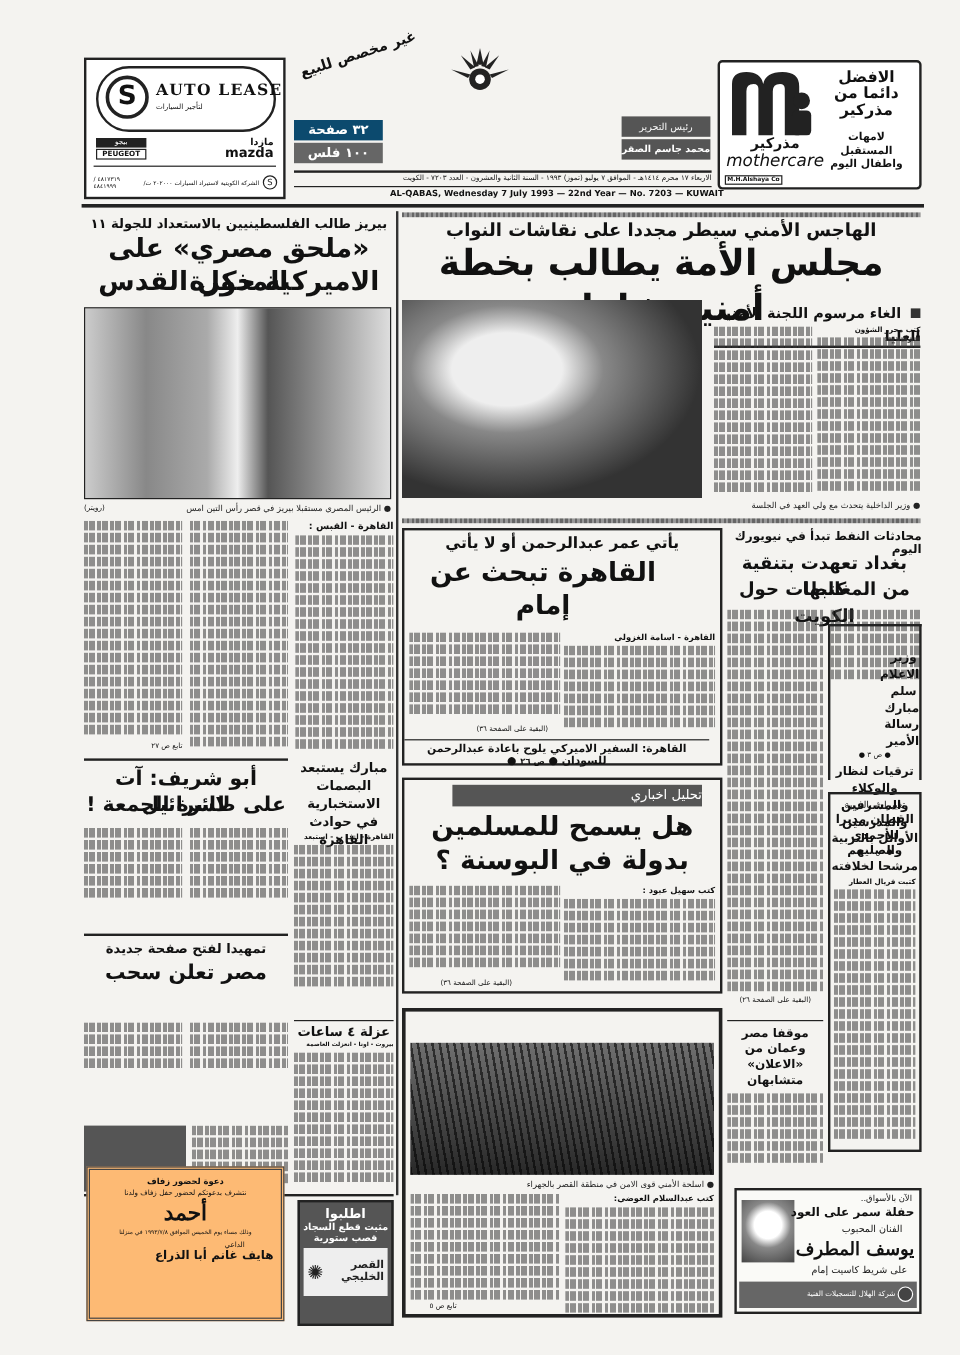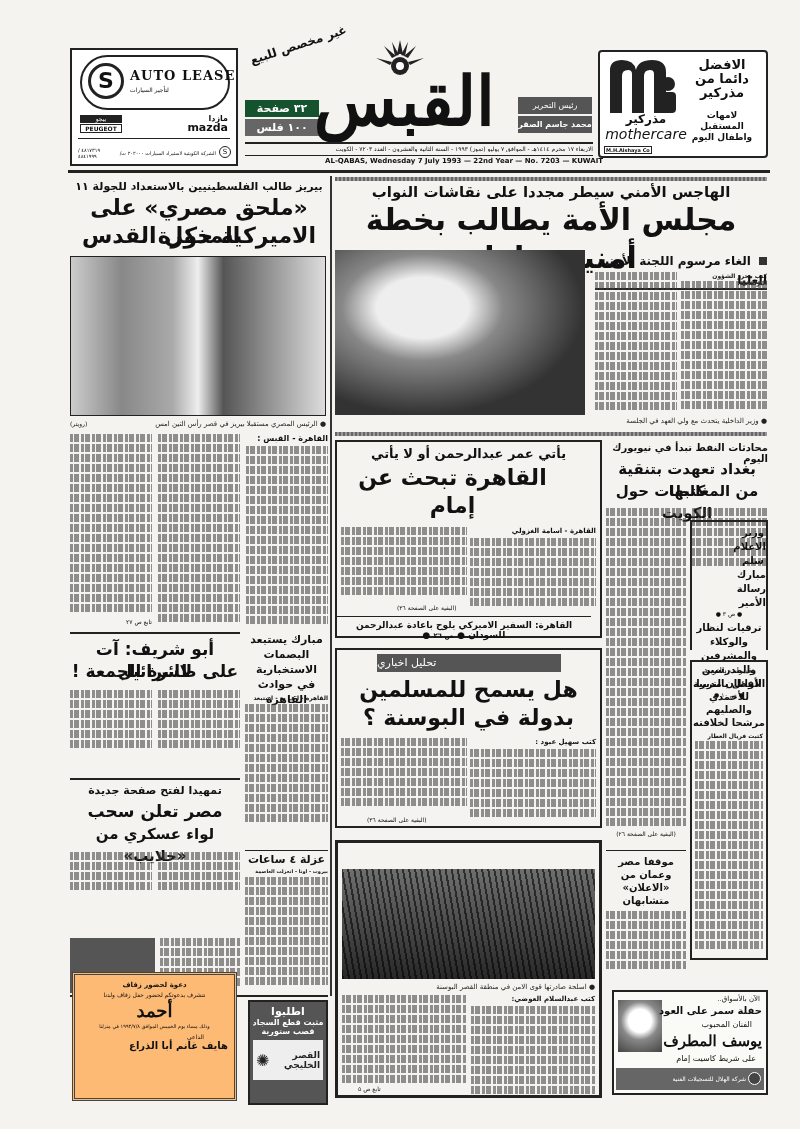--- a/index.html
+++ b/index.html
@@ -38,40 +38,39 @@
     </div>
     <div class="abs rule" style="left:6px;top:88px;width:152px;height:1px;"></div>
     <div class="abs" style="left:6px;top:97px;font-size:5px;width:34px;line-height:6px;">٤٨١٧٣١٩ / ٤٨٤١٩٩٩</div>
     <div class="abs rtl" style="right:20px;top:100px;font-size:5px;">الشركة الكويتية لاستيراد السيارات ٢٠٢٠٠٠ ت/</div>
     <div class="abs" style="right:5px;top:96px;width:12px;height:12px;border:1px solid #222;border-radius:50%;font-size:7px;text-align:center;line-height:11px;">S</div>
   </div>
 
   <div class="abs" style="left:248px;top:38px;font-size:12px;font-weight:bold;transform:rotate(-18deg);direction:rtl;">غير مخصص للبيع</div>
 
   <div class="abs" style="left:245px;top:100px;width:74px;height:36px;">
-    <div class="shade rtl ctr" style="height:17px;font-size:11px;font-weight:bold;line-height:17px;background:#14532d;">٣٢ صفحة</div>
+    <div class="shade rtl ctr" style="height:17px;font-size:11px;font-weight:bold;line-height:17px;background:#0c4a6e;">٣٢ صفحة</div>
     <div class="shade rtl ctr" style="height:17px;font-size:11px;font-weight:bold;line-height:17px;margin-top:2px;background:#666;">١٠٠ فلس</div>
   </div>
 
   <div class="abs" style="left:372px;top:38px;width:56px;height:40px;">
     <svg width="56" height="40" viewBox="0 0 56 40">
       <g fill="#222">
         <circle cx="28" cy="28" r="9"></circle>
         <path d="M28 2 L31 16 L25 16Z"></path>
           <path d="M12 8 L24 18 L20 20Z"></path>
           <path d="M44 8 L32 18 L36 20Z"></path>
         <path d="M4 20 L20 24 L18 27Z"></path>
           <path d="M52 20 L36 24 L38 27Z"></path>
         <path d="M20 4 L27 17 L23 18Z"></path>
           <path d="M36 4 L29 17 L33 18Z"></path>
       </g>
       <circle cx="28" cy="28" r="4" fill="#fff"></circle>
     </svg>
   </div>
-  <div class="abs" style="left:325px;top:64px;width:170px;height:76px;font-size:68px;font-weight:bold;line-height:74px;text-align:center;direction:rtl;font-family:'DejaVu Serif',serif;letter-spacing:-2px;">القبس</div>
 
   <div class="abs" style="left:518px;top:97px;width:74px;height:36px;">
     <div class="shade rtl ctr" style="height:17px;font-size:8px;line-height:17px;background:#555;">رئيس التحرير</div>
     <div class="shade rtl ctr" style="height:17px;font-size:8px;font-weight:bold;line-height:17px;margin-top:2px;background:#555;">محمد جاسم الصقر</div>
   </div>
 
   <div class="abs rule" style="left:245px;top:142px;width:348px;height:2px;"></div>
   <div class="abs rtl" style="left:245px;top:145px;width:348px;font-size:6px;white-space:nowrap;overflow:hidden;">الاربعاء ١٧ محرم ١٤١٤هـ - الموافق ٧ يوليو (تموز) ١٩٩٣ - السنة الثانية والعشرون - العدد ٧٢٠٣ - الكويت</div>
   <div class="abs rule" style="left:245px;top:155px;width:348px;height:1px;"></div>
   <div class="abs" style="left:325px;top:157px;font-size:7px;font-weight:bold;white-space:nowrap;">AL-QABAS, Wednesday 7 July 1993 — 22nd Year — No. 7203 — KUWAIT</div>
@@ -257,21 +256,20 @@
       <span class="ln"></span>
       <span class="ln"></span>
       <span class="ln"></span>
       <span class="ln"></span>
     </div>
 </div>
 
 <div class="abs" style="left:70px;top:778px;width:170px;height:120px;border-top:2px solid #222;">
   <div class="abs hl" style="left:0;top:4px;width:170px;font-size:11px;">تمهيدا لفتح صفحة جديدة</div>
   <div class="abs hl" style="left:0;top:20px;width:170px;font-size:17px;line-height:22px;">مصر تعلن سحب</div>
-  <div class="abs hl" style="left:0;top:43px;width:170px;font-size:15px;line-height:22px;">لواء عسكري من «حلايب»</div>
   <div class="abs body-txt" style="right:0;top:72px;width:82px;height:46px;">
       <span class="ln"></span>
       <span class="ln"></span>
       <span class="ln"></span>
       <span class="ln"></span>
     </div>
   <div class="abs body-txt" style="left:0;top:72px;width:82px;height:46px;">
       <span class="ln"></span>
       <span class="ln"></span>
       <span class="ln"></span>
@@ -401,21 +399,21 @@
       <span class="ln"></span>
       <span class="ln"></span>
       <span class="ln"></span>
       <span class="ln"></span>
       <span class="ln"></span>
     </div>
   <div class="abs rtl" style="left:0;top:390px;width:80px;font-size:6px;text-align:center;">(البقية على الصفحة ٢٦)</div>
 </div>
 
 <div class="abs" style="left:690px;top:520px;width:78px;height:130px;border:2px solid #222;border-bottom:none;">
-  <div class="hl" style="font-size:10px;line-height:14px;margin-top:4px;padding-left:48px;">وزير الاعلام سلم مبارك رسالة الأمير</div>
+  <div class="hl" style="font-size:10px;line-height:14px;margin-top:20px;padding-left:48px;">وزير الاعلام سلم مبارك رسالة الأمير</div>
   <div class="rtl ctr" style="font-size:6px;"><span>● </span><span>ص ٣</span><span> ●</span></div>
   <div class="hl" style="font-size:10px;line-height:14px;margin-top:4px;">ترقيات لنظار والوكلاء والمشرفين والمدرسين الأوائل بالتربية</div>
   <div class="rtl ctr" style="font-size:6px;"><span>● </span><span>ص ١٠</span><span> ●</span></div>
 </div>
 
 <div class="abs" style="left:690px;top:660px;width:78px;height:300px;border:2px solid #222;">
   <div class="rtl ctr" style="font-size:8px;margin-top:4px;">تغييرات بالتربية</div>
   <div class="hl" style="font-size:10px;line-height:13px;margin-top:2px;">القطان مديرا للأحمدي والصليهم مرشحا لخلافته</div>
   <div class="rtl" style="font-size:6px;font-weight:bold;margin:3px 3px 0;">كتبت فريال العطار</div>
   <div class="body-txt" style="margin:2px 3px;height:210px;">
@@ -449,21 +447,21 @@
       <span class="ln"></span>
       <span class="ln"></span>
       <span class="ln"></span>
       <span class="ln"></span>
       <span class="ln"></span>
       <span class="ln"></span>
     </div>
 </div>
 
 <div class="abs box" style="left:335px;top:648px;width:267px;height:180px;">
-  <div class="abs" style="left:40px;top:4px;width:184px;height:18px;background:#555;color:#fff;font-size:11px;text-align:left;line-height:18px;direction:rtl;">تحليل اخباري</div>
+  <div class="abs" style="left:40px;top:4px;width:208px;height:18px;background:#555;color:#fff;font-size:11px;text-align:right;line-height:18px;direction:rtl;">تحليل اخباري</div>
   <div class="abs hl" style="left:0;top:26px;width:263px;font-size:22px;line-height:28px;">هل يسمح للمسلمين</div>
   <div class="abs hl" style="left:0;top:54px;width:263px;font-size:22px;line-height:28px;">بدولة في البوسنة ؟</div>
   <div class="abs rtl" style="right:4px;top:88px;font-size:7px;font-weight:bold;">كتب سهيل عبود :</div>
   <div class="abs body-txt" style="right:4px;top:99px;width:126px;height:74px;">
       <span class="ln"></span>
       <span class="ln"></span>
       <span class="ln"></span>
       <span class="ln"></span>
       <span class="ln"></span>
       <span class="ln"></span>
@@ -476,21 +474,21 @@
       <span class="ln"></span>
       <span class="ln"></span>
       <span class="ln"></span>
       <span class="ln"></span>
     </div>
   <div class="abs rtl" style="left:30px;top:166px;font-size:6px;">(البقية على الصفحة ٣٦)</div>
 </div>
 
 <div class="abs box" style="left:335px;top:840px;width:267px;height:258px;border-width:3px;">
   <div class="abs photo" style="left:4px;top:26px;width:253px;height:110px;background:repeating-linear-gradient(80deg,#333 0 2px,#777 2px 6px),linear-gradient(#eee,#555);background-blend-mode:multiply;"></div>
-  <div class="abs caption" style="left:4px;top:140px;width:253px;"><span>● </span><span>اسلحة صادرتها قوى الامن في منطقة القصر البوسنة</span></div>
+  <div class="abs caption" style="left:4px;top:140px;width:253px;"><span>● </span><span>اسلحة الأمني قوى الامن في منطقة القصر بالجهراء</span></div>
   <div class="abs rtl" style="right:4px;top:152px;font-size:7px;font-weight:bold;margin-left:13px;">كتب عبدالسلام العوضي:</div>
   <div class="abs body-txt" style="right:4px;top:163px;width:124px;height:88px;">
       <span class="ln"></span>
       <span class="ln"></span>
       <span class="ln"></span>
       <span class="ln"></span>
       <span class="ln"></span>
       <span class="ln"></span>
       <span class="ln"></span>
       <span class="ln"></span>

